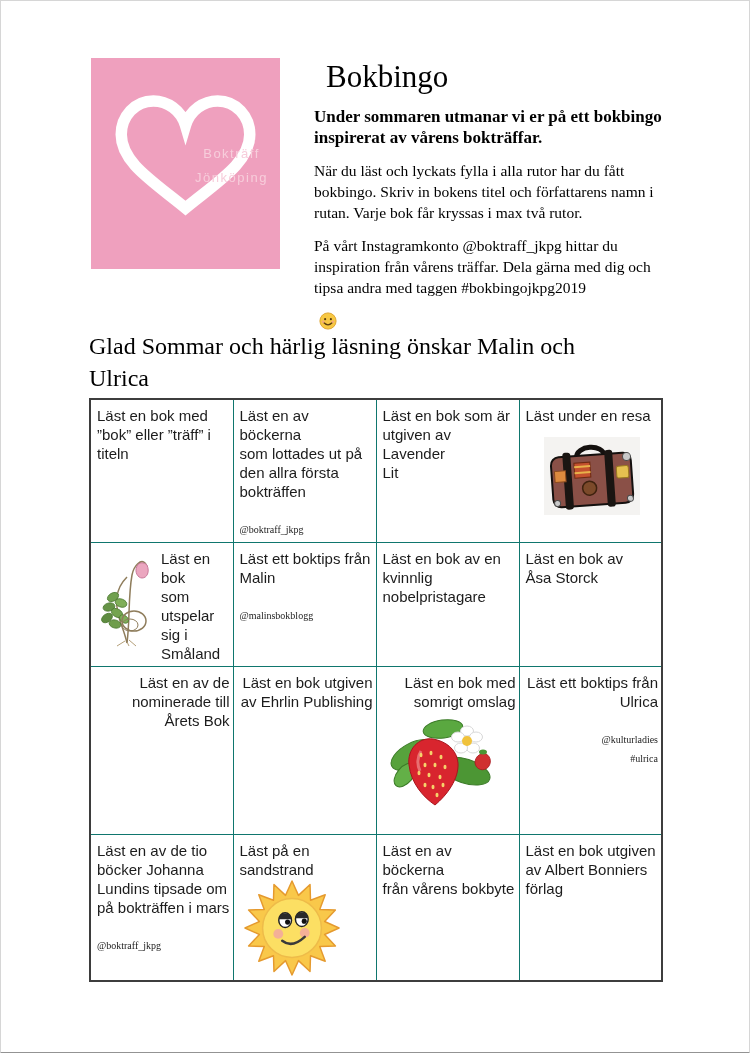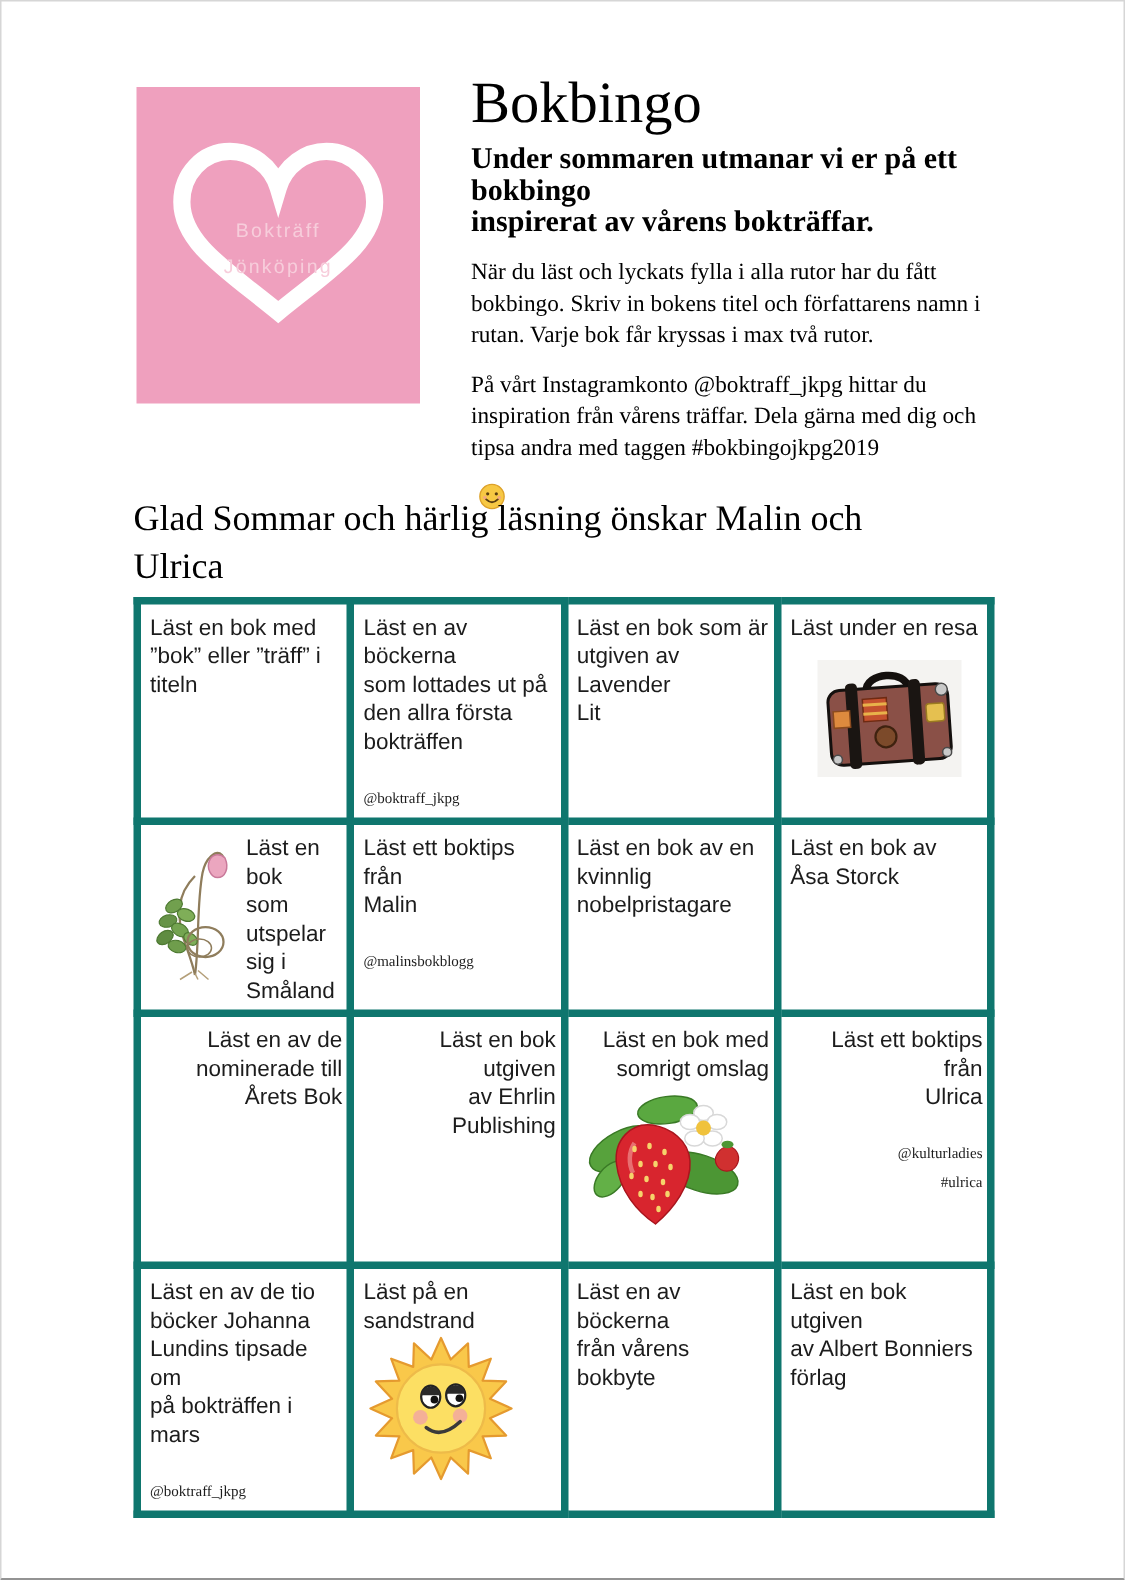--- a/index.html
+++ b/index.html
@@ -7,41 +7,41 @@
     position:relative;width:748px;height:1051px;background:#ffffff;
     font-family:"Liberation Serif",serif;color:#000;
     border:1px solid #d6d6d6;border-bottom:2px solid #939393;
     overflow:hidden;
   }
   
   .logo{position:absolute;left:90px;top:57px;width:189px;height:211px;}
   .logo .heart{position:absolute;left:18px;top:26px;}
   .logo-line{position:absolute;left:0;width:100%;text-align:center;
     color:#f7cddb;font-family:"Liberation Sans",sans-serif;
-    font-size:13px;letter-spacing:1.5px;}
+    font-size:13px;letter-spacing:1.5px;padding-left:46px;}
   .logo-line.l1{top:88px;}
   .logo-line.l2{top:112px;}
   
   .header-block{position:absolute;left:313px;top:47px;width:402px;}
-  .title{font-size:39px;line-height:1.1;font-weight:400;margin:0;}
-  .intro-bold{font-weight:bold;font-size:20px;line-height:21px;margin-top:5px;white-space:pre-line;}
+  .title{font-size:31px;line-height:1.1;font-weight:400;margin:12px;}
+  .intro-bold{font-weight:bold;font-size:17px;line-height:21px;margin-top:5px;white-space:pre-line;}
   .para{font-size:15.5px;line-height:21px;margin-top:12px;white-space:pre-line;}
   .para-inline{display:inline;}
   .smiley{display:inline-block;vertical-align:-4px;margin-left:5px;}
   
   .subheading{position:absolute;left:88px;top:330px;width:620px;
     font-size:24px;line-height:1.32;white-space:pre-line;}
   
   .bingo-table{
     position:absolute;left:88px;top:397px;width:574px;
     border-collapse:collapse;table-layout:fixed;
     border:2px solid #3d3d3d;
     font-family:"Liberation Sans",sans-serif;font-size:15px;color:#1c1c1c;
   }
-  .bingo-table td{border:5px solid #0f766e;vertical-align:top;
+  .bingo-table td{border:1px solid #0f766e;vertical-align:top;
     padding:6px 3px 3px 6px;line-height:19px;overflow:hidden;}
   tr.r1{height:139px;} tr.r2{height:102px;} tr.r3{height:168px;text-align:right;} tr.r4{height:134px;}
   .cell-text{white-space:pre-line;}
   .handle{font-family:"Liberation Serif",serif;font-size:10px;margin-top:19px;white-space:pre-line;}
   .plant{float:left;margin:2px 4px 0 0;}
   .suitcase{display:block;margin:10px 0 0 16px;}
   .strawberry{display:block;margin:2px 0 0 2px;}
   .sun{display:block;margin:0 0 0 2px;}
 </style>
 </head>

